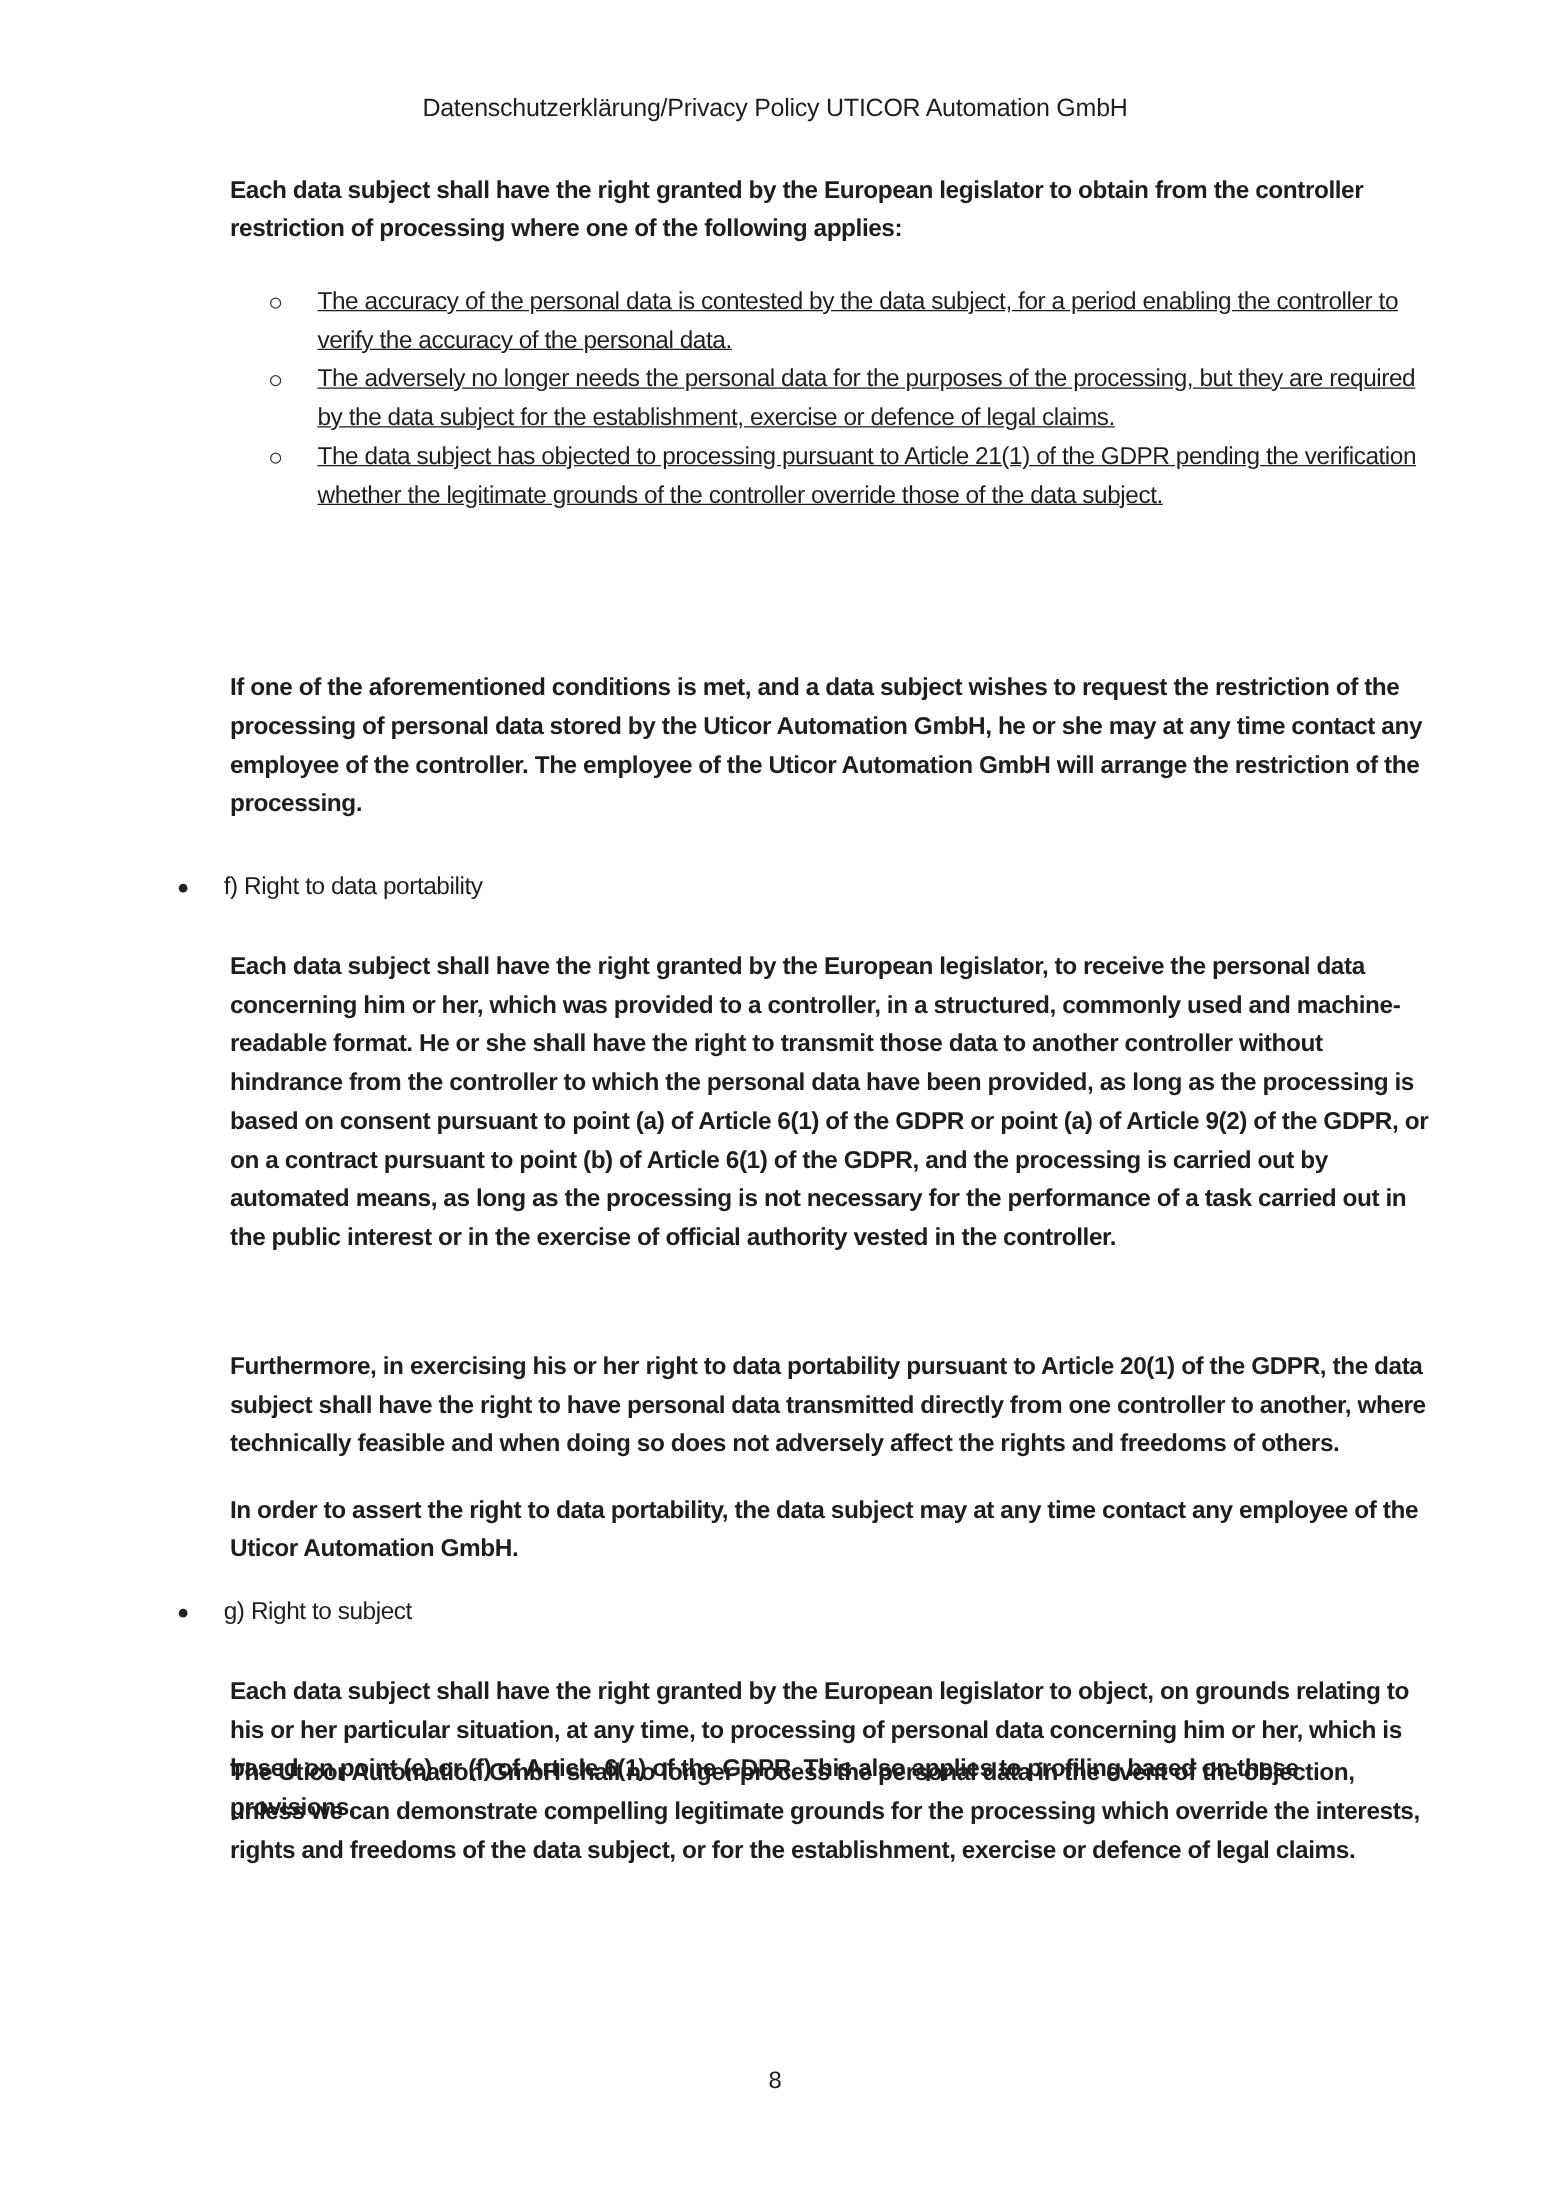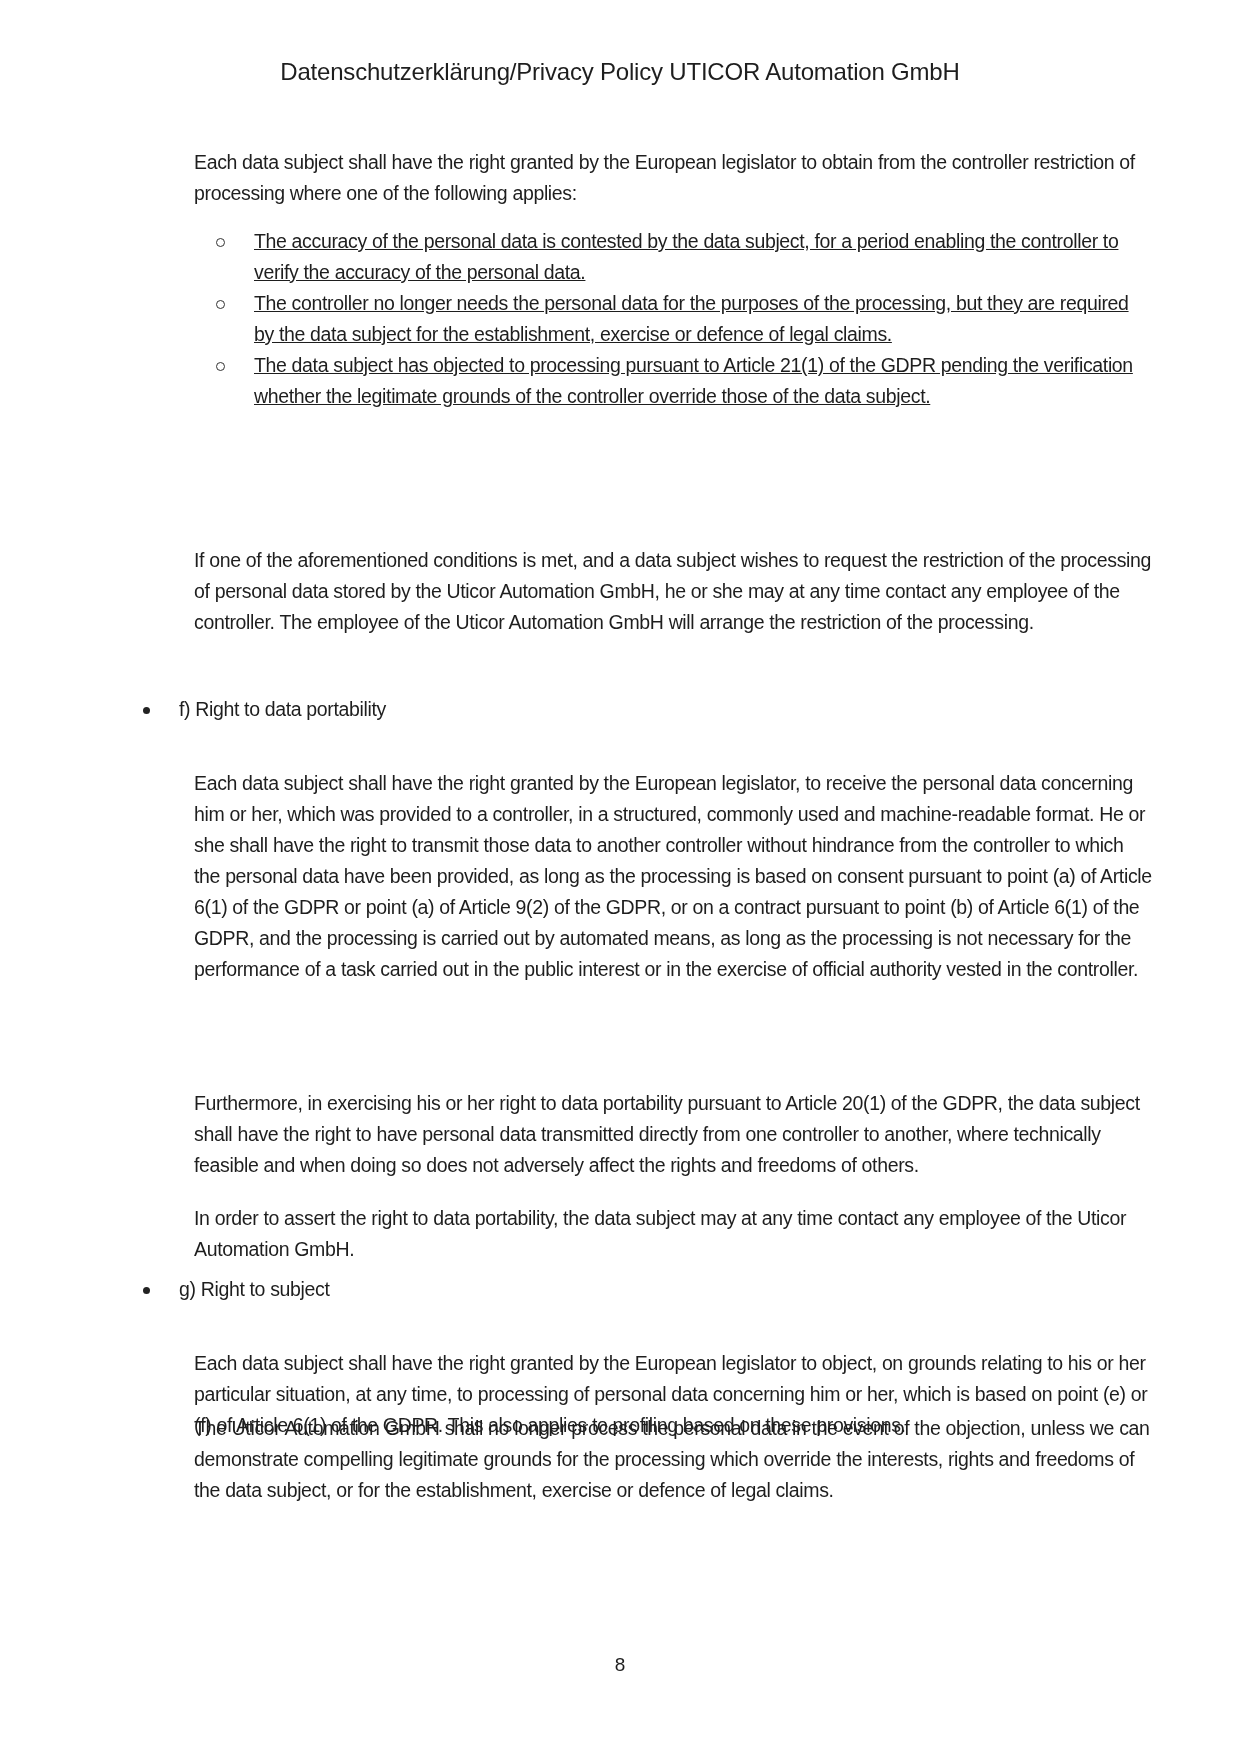--- a/index.html
+++ b/index.html
@@ -2,27 +2,27 @@
 <html><head>
   <meta charset="utf-8">
   <style>
     html, body { margin: 0; padding: 0; background: #ffffff; }
     body {
       width: 1240px; height: 1754px; position: relative; overflow: hidden;
       font-family: "Liberation Sans", "DejaVu Sans", sans-serif;
       color: #1e1e1e;
     }
     .header {
-      position: absolute; top: 58px; left: 0; width: 1240px;
-      text-align: center; font-size: 24px; letter-spacing: -0.2px;
+      position: absolute; top: 76px; left: 0; width: 1240px;
+      text-align: center; font-size: 20px; letter-spacing: -0.2px;
     }
     .text {
       font-size: 19.5px; line-height: 31px; letter-spacing: -0.35px;
     }
-    .block { position: absolute; left: 179px; width: 960px; margin: 15px; }
+    .block { position: absolute; left: 179px; width: 960px; margin: 5px; font-weight: bold; }
     .sub-list { position: absolute; left: 213px; width: 930px; margin: 0; padding: 0; list-style: none; text-decoration: underline; }
     .sub-list li { position: relative; padding-left: 41px; margin: 0; }
     .sub-list .circle {
       position: absolute; left: 3px; top: 12px; width: 7px; height: 7px;
       border: 1.2px solid #333; border-radius: 50%;
     }
     .bullet-row { position: absolute; left: 140px; width: 1000px; }
     .bullet-row .dot {
       position: absolute; left: 3px; top: 13px; width: 7px; height: 7px;
       background: #222; border-radius: 50%;
@@ -40,21 +40,21 @@
 
 <p class="block text" style="top:132px;">Each data subject shall have the right granted by the European legislator to obtain from the controller restriction of processing where one of the following applies:</p>
 
 <ul class="sub-list text" style="top:226px;">
   <li>
     <span class="circle"></span>
     <span>The accuracy of the personal data is contested by the data subject, for a period enabling the controller to verify the accuracy of the personal data.</span>
   </li>
   <li>
     <span class="circle"></span>
-    <span>The controller no longer needs the personal data for the purposes of the processing, but they are required by the data subject for the establishment, exercise or defence of legal claims.</span>
+    <span>The adversely no longer needs the personal data for the purposes of the processing, but they are required by the data subject for the establishment, exercise or defence of legal claims.</span>
   </li>
   <li>
     <span class="circle"></span>
     <span>The data subject has objected to processing pursuant to Article 21(1) of the GDPR pending the verification whether the legitimate grounds of the controller override those of the data subject.</span>
   </li>
 </ul>
 
 <p class="block text" style="top:530px;">If one of the aforementioned conditions is met, and a data subject wishes to request the restriction of the processing of personal data stored by the Uticor Automation GmbH, he or she may at any time contact any employee of the controller. The employee of the Uticor Automation GmbH will arrange the restriction of the processing.</p>
 
 <div class="bullet-row text" style="top:694px;">

